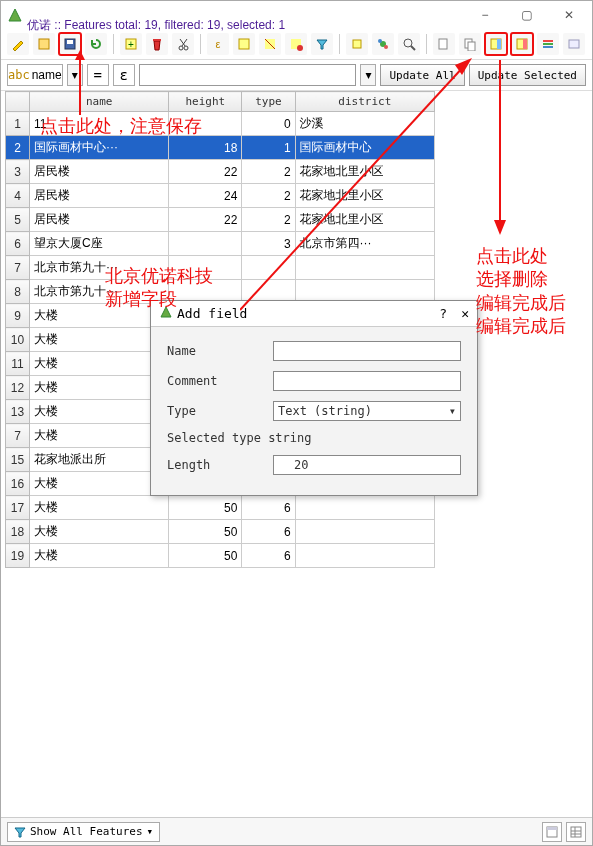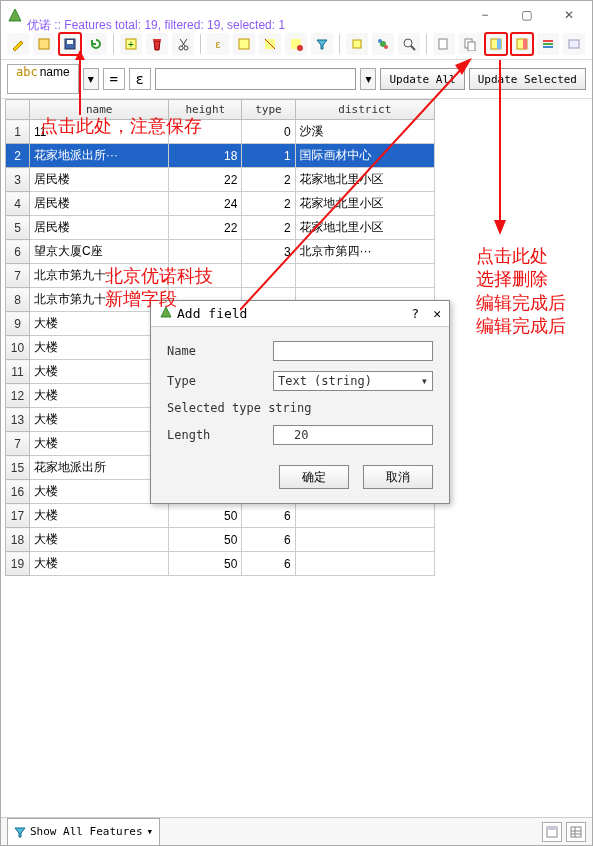--- a/index.html
+++ b/index.html
@@ -1,47 +1,47 @@
 <!DOCTYPE html>
 <html><head>
 <meta charset="utf-8">
 <style>
   * { box-sizing: border-box; }
   body { margin:0; font-family:"Microsoft YaHei",SimSun,Arial,sans-serif; font-size:12px; background:#f0f0f0; width:593px; height:846px; overflow:hidden; position:relative; }
   .window { background:#fff; width:593px; height:846px; border:1px solid #aaa; display:flex; flex-direction:column; }
   .titlebar { height:28px; background:#fff; display:flex; align-items:center; padding:0 6px; }
   .titlebar .icon { width:16px; height:16px; margin-right:4px; display:inline-flex;}
-  .titlebar .title { flex:1; color:#8b5cf6; font-size:12px;margin-top:20px; }
+  .titlebar .title { flex:1; color:#4c1d95; font-size:12px;margin-top:20px; }
   .winbtns { display:flex; gap:8px; }
   .winbtn { width:34px; height:22px; display:flex; align-items:center; justify-content:center; color:#555; }
   .toolbar { display:flex; gap:4px; padding:4px 6px; align-items:center; flex-wrap:wrap; border-bottom:1px solid #ddd;}
   .tbtn { width:22px; height:22px; border:1px solid transparent; display:flex; align-items:center; justify-content:center; background:#f7f7f7; border-radius:2px; }
   .tbtn.hl-red { outline:2px solid #e11; outline-offset:-1px; }
   .sep { width:1px; height:20px; background:#ccc; margin:0 2px; }
   .exprbar { display:flex; gap:4px; padding:4px 6px; align-items:center; border-bottom:1px solid #ddd;}
-  .fieldsel { display:flex; align-items:flex-start; border:1px solid #aaa; background:#fff; height:30px; padding:0 8px; font-family:monospace;}
+  .fieldsel { display:flex; align-items:center; border:1px solid #aaa; background:#fff; height:22px; padding:0 0; font-family:monospace;}
   .fieldsel .name { font-family:Arial; }
   .dropbtn { border:1px solid #aaa; height:22px; width:16px; display:flex; align-items:center; justify-content:center; background:#f5f5f5;}
   .eqbox { border:1px solid #aaa; height:22px; width:22px; display:flex; align-items:center; justify-content:center; font-family:monospace; font-size:14px; background:#fff;}
   .exprinput { flex:1; height:22px; border:1px solid #999; background:#fff; display:flex; align-items:center; padding:0 4px;}
   .actbtn { height:22px; border:1px solid #999; background:linear-gradient(#fff,#e8e8e8); padding:0 8px; font-family:monospace; font-size:11px; display:flex; align-items:center;}
   .tablewrap { position:relative; flex:1; overflow:hidden; }
   table.attr { border-collapse:collapse; width:430px; font-size:12px; background:#fff; margin-left:4px;}
   table.attr th { background:linear-gradient(#fafafa,#e9e9e9); border:1px solid #bbb; padding:3px 4px; font-weight:normal; color:#333; font-family:monospace; font-size:11px;}
   table.attr td { border:1px solid #ccc; padding:3px 4px; height:22px; }
   table.attr td.num { text-align:right; font-family:Arial; }
   table.attr th.rownum { width:24px; background:linear-gradient(#fafafa,#e9e9e9); }
   table.attr td.rowh { text-align:center; background:linear-gradient(#fafafa,#e9e9e9); border:1px solid #bbb; color:#333; width:24px;}
   tr.sel td { background:#2164c8; color:#fff; }
   tr.sel td.rowh { background:#2164c8; color:#fff; }
   .statusbar { height:28px; border-top:1px solid #ccc; display:flex; align-items:center; padding:0 6px; gap:6px; background:#f7f7f7;}
-  .statbtn { border:1px solid #aaa; background:#fff; height:28px; padding:0 6px; display:flex; align-items:center; gap:4px; font-family:monospace; font-size:11px;}
+  .statbtn { border:1px solid #aaa; background:#fff; height:20px; padding:0 6px; display:flex; align-items:center; gap:4px; font-family:monospace; font-size:11px;}
   .miniicons { margin-left:auto; display:flex; gap:4px;}
   .miniicon { width:20px;height:20px;border:1px solid #aaa;background:#fff;display:flex;align-items:center;justify-content:center;}
-  .dialog { position:absolute; left:150px; top:300px; width:300px; background:#f3f3f3; border:1px solid #888; box-shadow:2px 2px 6px rgba(0,0,0,.25); font-family:Arial;}
+  .dialog { position:absolute; left:150px; top:300px; width:328px; background:#f3f3f3; border:1px solid #888; box-shadow:2px 2px 6px rgba(0,0,0,.25); font-family:Arial;}
   .dlgtitle { background:#fff; height:26px; display:flex; align-items:center; padding:0 8px; border-bottom:1px solid #ccc; font-family:monospace; font-size:13px;}
   .dlgtitle .sp { flex:1;}
   .dlgbody { padding:14px 16px 10px 16px; font-family:monospace; font-size:12px; color:#333;}
   .dlgrow { display:flex; align-items:center; margin-bottom:10px; gap:6px;}
   .dlglabel { width:100px; }
   .dlginput { flex:1; height:20px; border:1px solid #888; background:#fff; padding:0 20px; display:flex; align-items:center;}
   .dlgselect { flex:1; height:20px; border:1px solid #888; background:#fff; padding:0 4px; display:flex; align-items:center; position:relative;}
   .dlgselect::after { content:"▾"; position:absolute; right:4px; color:#333; }
   .dlgbtns { display:flex; justify-content:flex-end; gap:14px; padding:0 16px 14px 0;}
   .dlgbtn { width:70px; height:24px; border:1px solid #888; background:linear-gradient(#fff,#e8e8e8); display:flex; align-items:center; justify-content:center; font-size:12px;}
@@ -222,21 +222,21 @@
       <tbody id="tbody">
           <tr>
             <td class="rowh">1</td>
             <td>11</td>
             <td class="num"></td>
             <td class="num">0</td>
             <td>沙溪</td>
           </tr>
           <tr class="sel">
             <td class="rowh">2</td>
-            <td>花家地派出所···</td>
+            <td>国际画材中心···</td>
             <td class="num">18</td>
             <td class="num">1</td>
             <td>国际画材中心</td>
           </tr>
           <tr>
             <td class="rowh">3</td>
             <td>居民楼</td>
             <td class="num">22</td>
             <td class="num">2</td>
             <td>花家地北里小区</td>
@@ -391,34 +391,34 @@
     <span class="sp"></span>
     <span style="margin-right:14px;">?</span>
     <span>✕</span>
   </div>
   <div class="dlgbody">
     <div class="dlgrow">
         <div class="dlglabel">Name</div>
         <div class="dlginput"></div>
       </div>
     <div class="dlgrow">
+        <div class="dlglabel">Comment</div>
+        <div class="dlginput"></div>
+      </div>
+    <div class="dlgrow">
         <div class="dlglabel">Type</div>
         <div class="dlgselect">Text (string)</div>
       </div>
     <div class="dlgrow">
         <div class="dlglabel" style="width:auto">Selected type string</div>
       </div>
     <div class="dlgrow">
         <div class="dlglabel">Length</div>
         <div class="dlginput">20</div>
       </div>
-  </div>
-  <div class="dlgbtns">
-    <div class="dlgbtn">确定</div>
-    <div class="dlgbtn">取消</div>
   </div>
 </div>
 
 <div class="anno" style="left:40px; top:115px;">点击此处，注意保存</div>
 <div class="anno" style="left:105px; top:265px;">
   <span>北京优诺科技</span><br><span>新增字段</span>
 </div>
 <div class="anno" style="left:476px; top:245px;">
   <span>点击此处</span><br><span>选择删除</span><br><span>编辑完成后</span><br><span>编辑完成后</span>
 </div>

